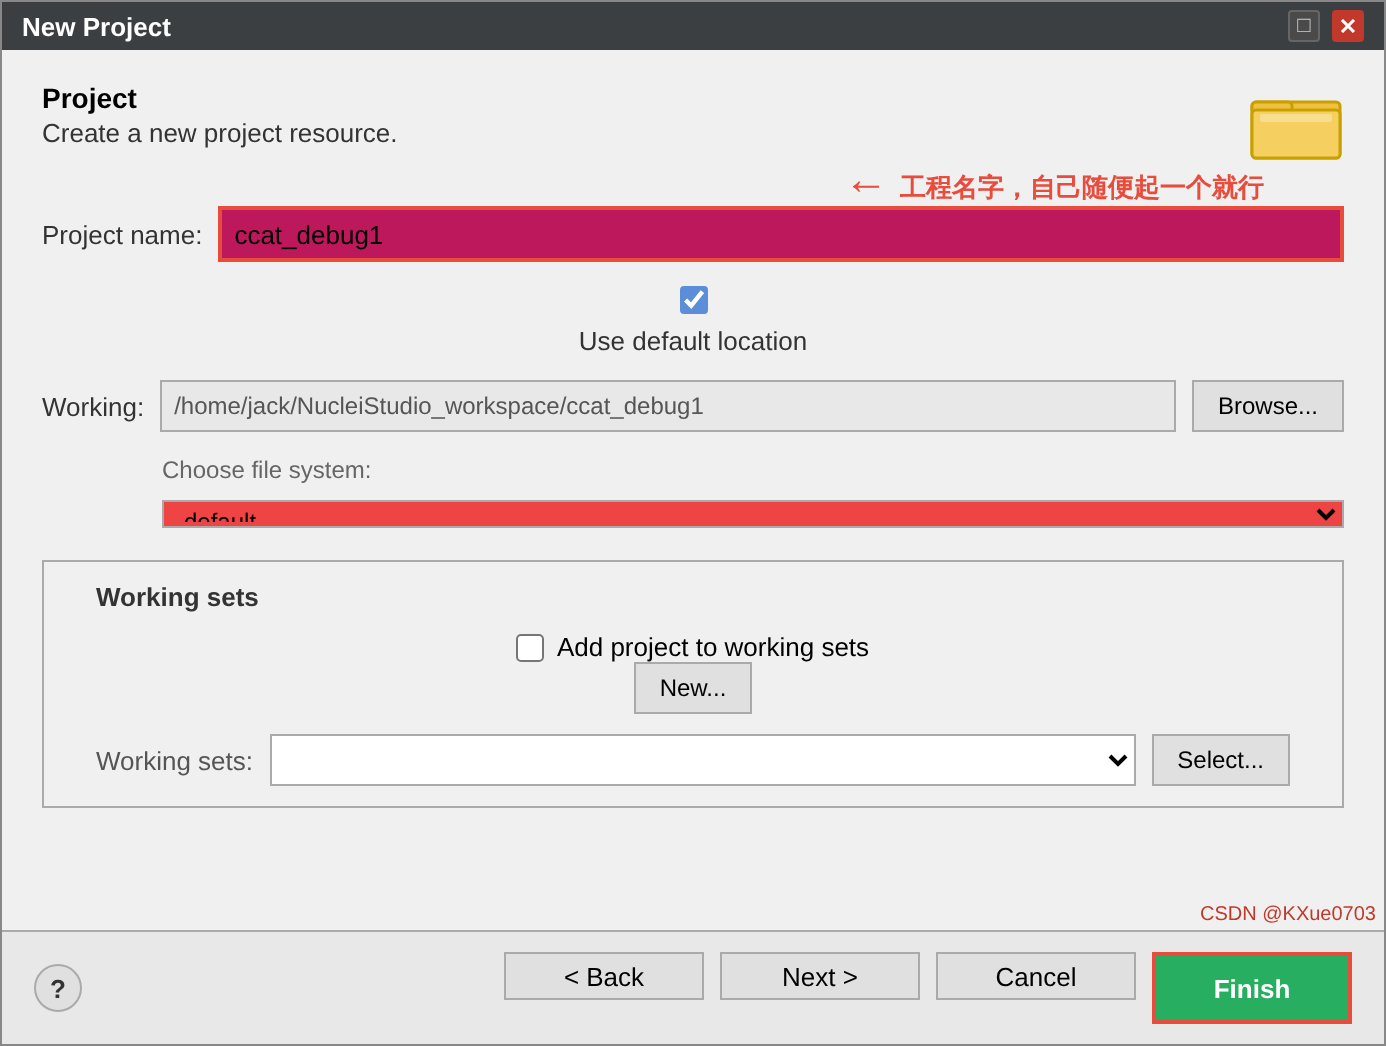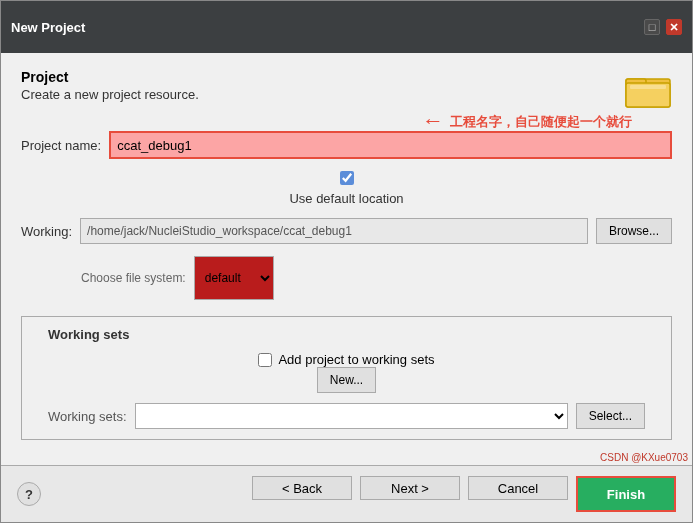--- a/index.html
+++ b/index.html
@@ -21,21 +21,21 @@
       display: flex;
       flex-direction: column;
       border: 1px solid #888;
     }
     .title-bar {
       background: #3c3f41;
       color: #fff;
       display: flex;
       align-items: center;
       justify-content: space-between;
-      padding: 18px 10px;
+      padding: 4px 10px;
       font-size: 13px;
       font-weight: bold;
     }
     .title-bar-controls {
       display: flex;
       gap: 6px;
     }
     .title-btn {
       width: 16px;
       height: 16px;
@@ -98,21 +98,21 @@
       white-space: nowrap;
       font-size: 13px;
       color: #333;
     }
     .project-name-input {
       flex: 1;
       height: 28px;
       border: 2px solid #e74c3c;
       padding: 2px 6px;
       font-size: 13px;
-      background: #fca5a5;
+      background: #be185d;
       outline: none;
     }
     .checkbox-row {
       display: flex;
       align-items: center;
       gap: 6px;
       flex-direction: column;
     }
     .checkbox-row input[type="checkbox"] {
       width: 14px;
@@ -146,32 +146,32 @@
       height: 26px;
       padding: 0 12px;
       border: 1px solid #aaa;
       background: #e0e0e0;
       cursor: pointer;
       font-size: 12px;
       white-space: nowrap;
     }
     .filesystem-row {
       display: flex;
-      align-items: center;
       gap: 8px;
       padding-left: 60px;
+      flex-direction: column;
     }
     .filesystem-row label {
       color: #666;
       font-size: 12px;
     }
     .filesystem-select {
-      height: 44px;
-      border: 1px solid #aaa;
-      background: #b91c1c;
+      height: 14px;
+      border: 1px solid #aaa;
+      background: #ef4444;
       padding: 2px 6px;
       font-size: 12px;
       min-width: 80px;
     }
     .working-sets-section {
       border: 1px solid #aaa;
       padding: 10px 26px;
       margin-top: 4px;
     }
     .working-sets-title {

